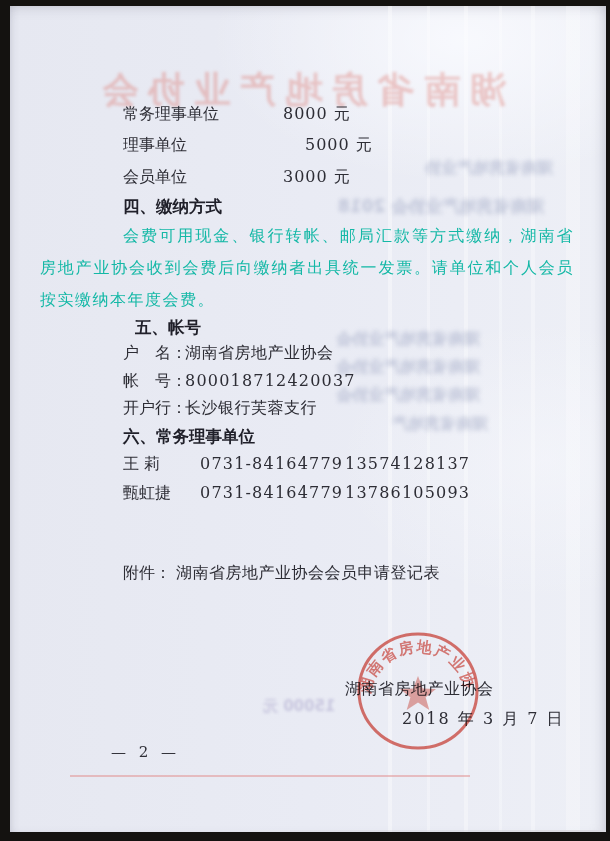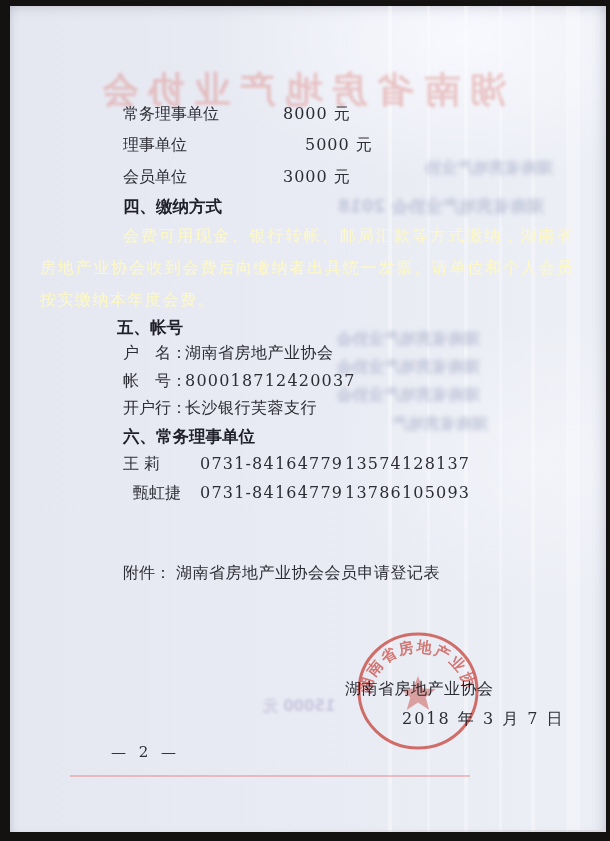--- a/index.html
+++ b/index.html
@@ -29,21 +29,21 @@
     background-size:4px 100%,3px 100%,4px 100%,3px 100%,4px 100%,14px 100%;
     background-position:378px 0,417px 0,454px 0,489px 0,521px 0,556px 0;
   }
   .line{position:absolute;white-space:nowrap;color:#2d2d35;font-size:16px;}
   .heading{font-family:"DejaVu Sans","Liberation Sans",sans-serif;font-weight:bold;color:#20202a;font-size:16.5px;}
   .amount{position:absolute;left:283px;top:0;letter-spacing:1px;}
   .feerow{position:absolute;left:0;top:0;width:100%;height:24px;}
   .para{
     position:absolute;left:40px;top:220px;width:534px;
     font-size:16px;line-height:32px;letter-spacing:1.5px;
-    text-align:justify;text-indent:83px;color:#fef9c3;
+    text-align:justify;text-indent:83px;color:#14b8a6;
   }
   .val{letter-spacing:.5px;}
   .digits{letter-spacing:1.2px;}
   .ghost{
     position:absolute;transform:scaleX(-1);filter:blur(2px);
     color:rgba(112,122,165,.34);font-size:16px;white-space:nowrap;
     font-family:"DejaVu Sans","Liberation Sans",sans-serif;font-weight:bold;
     pointer-events:none;
   }
   .ghost-title{
@@ -93,42 +93,42 @@
     <span class="line amount" style="left:305px;">5000 元</span>
   </div>
   <div class="feerow" style="top:167px;">
     <span class="line" style="left:123px;">会员单位</span>
     <span class="line amount">3000 元</span>
   </div>
 
   <div class="line heading" style="left:123px;top:196px;">四、缴纳方式</div>
   <div class="para">会费可用现金、银行转帐、邮局汇款等方式缴纳，湖南省房地产业协会收到会费后向缴纳者出具统一发票。请单位和个人会员按实缴纳本年度会费。</div>
 
-  <div class="line heading" style="left:117px;top:317px;">五、帐号</div>
+  <div class="line heading" style="left:135px;top:317px;">五、帐号</div>
   <div class="line" style="left:123px;top:343px;">
     <span>户　名：</span>
     <span class="val" style="position:absolute;left:62px;top:0;">湖南省房地产业协会</span>
   </div>
   <div class="line" style="left:123px;top:371px;">
     <span>帐　号：</span>
     <span class="val digits" style="position:absolute;left:62px;top:0;">800018712420037</span>
   </div>
   <div class="line" style="left:123px;top:398px;">
     <span>开户行：</span>
     <span class="val" style="position:absolute;left:62px;top:0;">长沙银行芙蓉支行</span>
   </div>
 
   <div class="line heading" style="left:123px;top:426px;">六、常务理事单位</div>
   <div class="feerow" style="top:454px;">
     <span class="line" style="left:123px;">王 莉</span>
     <span class="line digits" style="left:200px;">0731-84164779</span>
     <span class="line digits" style="left:345px;">13574128137</span>
   </div>
   <div class="feerow" style="top:483px;">
-    <span class="line" style="left:133px;text-align:center;">甄虹捷</span>
+    <span class="line" style="left:123px;text-align:center;">甄虹捷</span>
     <span class="line digits" style="left:200px;">0731-84164779</span>
     <span class="line digits" style="left:345px;">13786105093</span>
   </div>
 
   <div class="line" style="left:123px;top:563px;">
     <span>附件：</span>
     <span class="val">湖南省房地产业协会会员申请登记表</span>
   </div>
 
   <div class="line sig" style="left:345px;top:679px;">湖南省房地产业协会</div>

